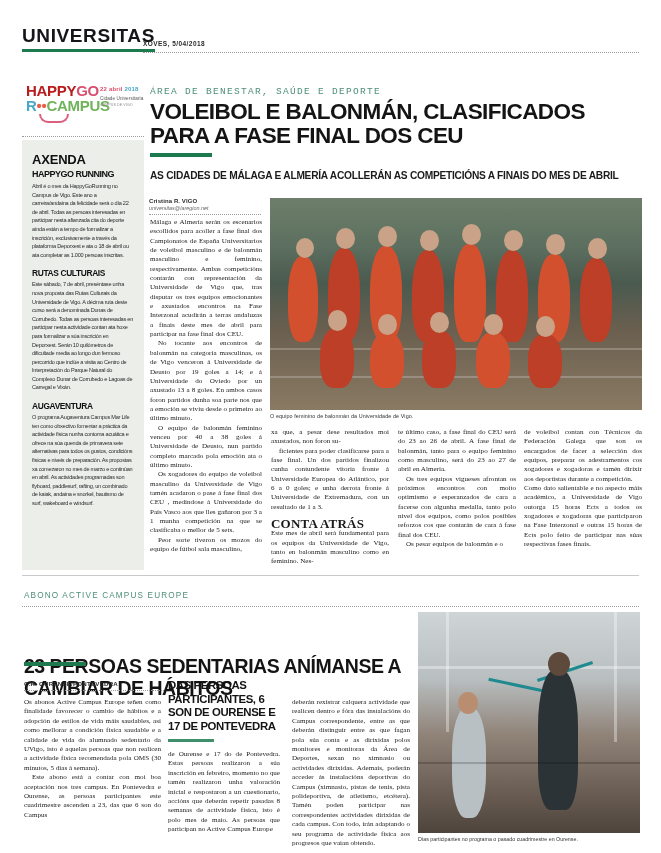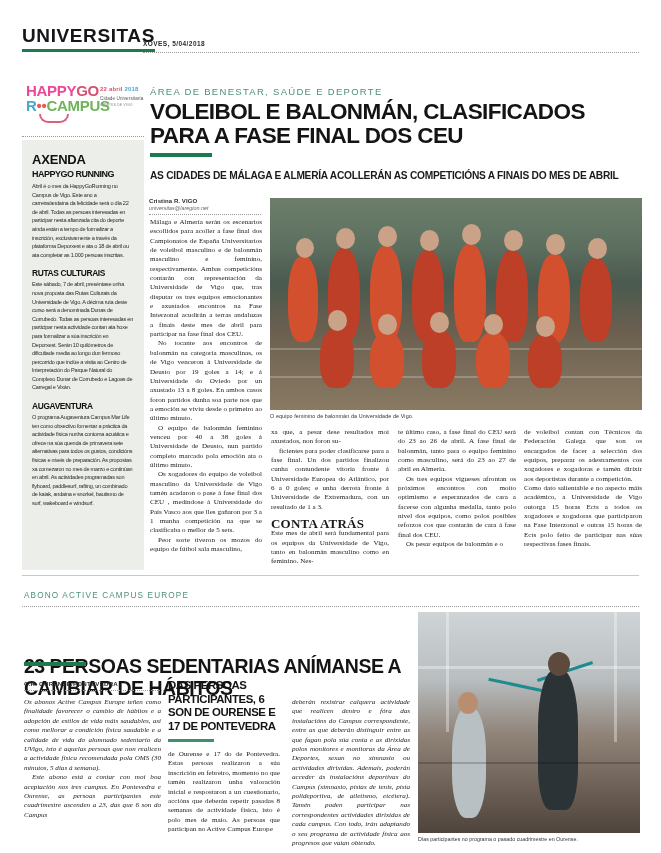--- a/index.html
+++ b/index.html
@@ -71,21 +71,21 @@
     height: 46px;
   }
   .logo-main {
     font-family: "Liberation Sans", sans-serif;
     font-weight: bold;
     font-size: 15px;
     letter-spacing: -0.3px;
     line-height: 14px;
     white-space: nowrap;
   }
-  .logo-main .c1 { color: #ec4899; }
+  .logo-main .c1 { color: #b91c1c; }
   .logo-main .c2 { color: #d94f6e; }
   .logo-main .c3 { color: #4aa8c8; }
   .logo-main .c4 { color: #6fb35a; }
   .logo-main .c5 { color: #e8604c; }
   .logo-row2 { margin-top: 1px; }
   .logo-smile {
     width: 30px;
     height: 9px;
     margin-left: 13px;
     margin-top: 1px;
@@ -173,21 +173,21 @@
     letter-spacing: -0.35px;
     color: #111;
     margin: 4px 0 2px 0;
   }
 
   
   .kicker {
     position: absolute;
     left: 150px;
     top: 86px;
-    font-family: Liberation Sans, sans-serif;
+    font-family: Liberation Mono, monospace;
     font-size: 9.5px;
     letter-spacing: 1.3px;
     color: #4d8f78;
   }
   .headline {
     position: absolute;
     left: 150px;
     top: 100px;
     width: 492px;
     font-family: "Liberation Sans", sans-serif;
@@ -353,21 +353,21 @@
   }
 
   .b-col {
     position: absolute;
     font-family: "Liberation Serif", serif;
     font-size: 7.1px;
     line-height: 9.4px;
     text-align: justify;
     color: #1b1b1b;
   }
-  .b-col p { margin: 0; text-indent: 8px; font-style: italic; }
+  .b-col p { margin: 0; text-indent: 8px; }
   .b-col p.first { text-indent: 0; }
   #bcol1 { left: 24px; top: 698px; width: 137px; height: 145px; }
   #bcol3 { left: 292px; top: 698px; width: 118px; height: 145px; }
 
   .pullquote {
     position: absolute;
     left: 168px;
     top: 679px;
     width: 110px;
     font-family: "Liberation Sans", sans-serif;

